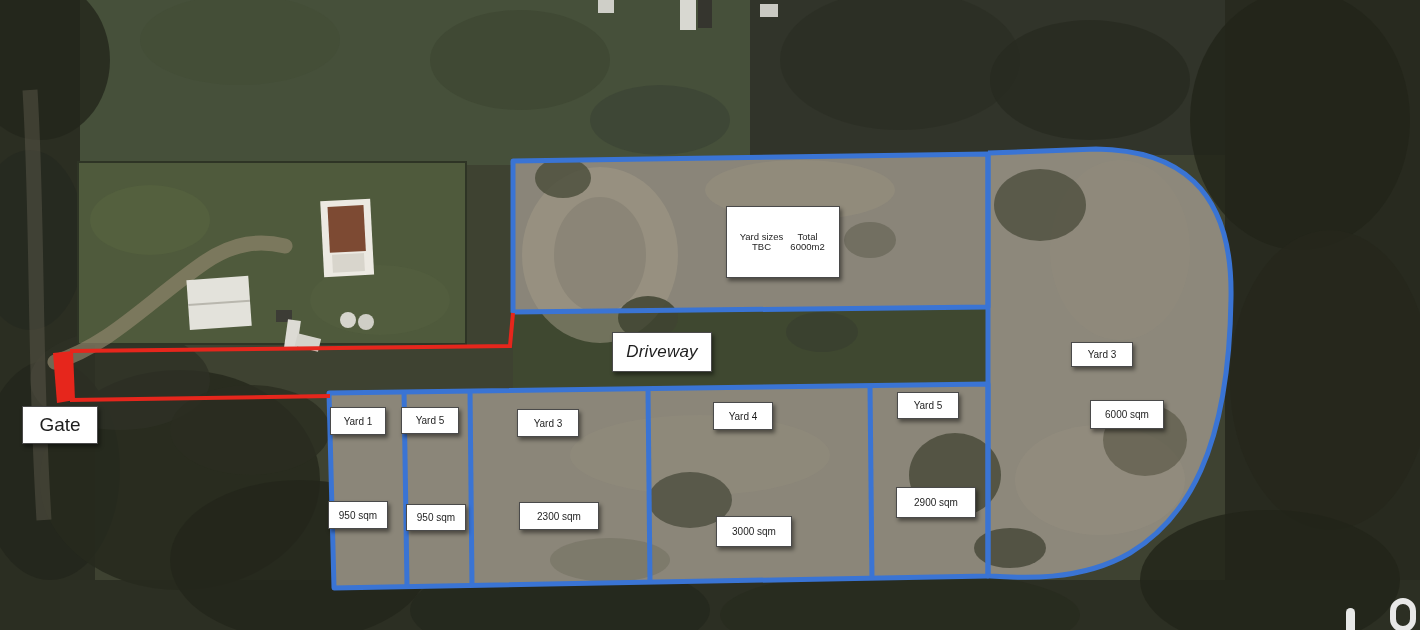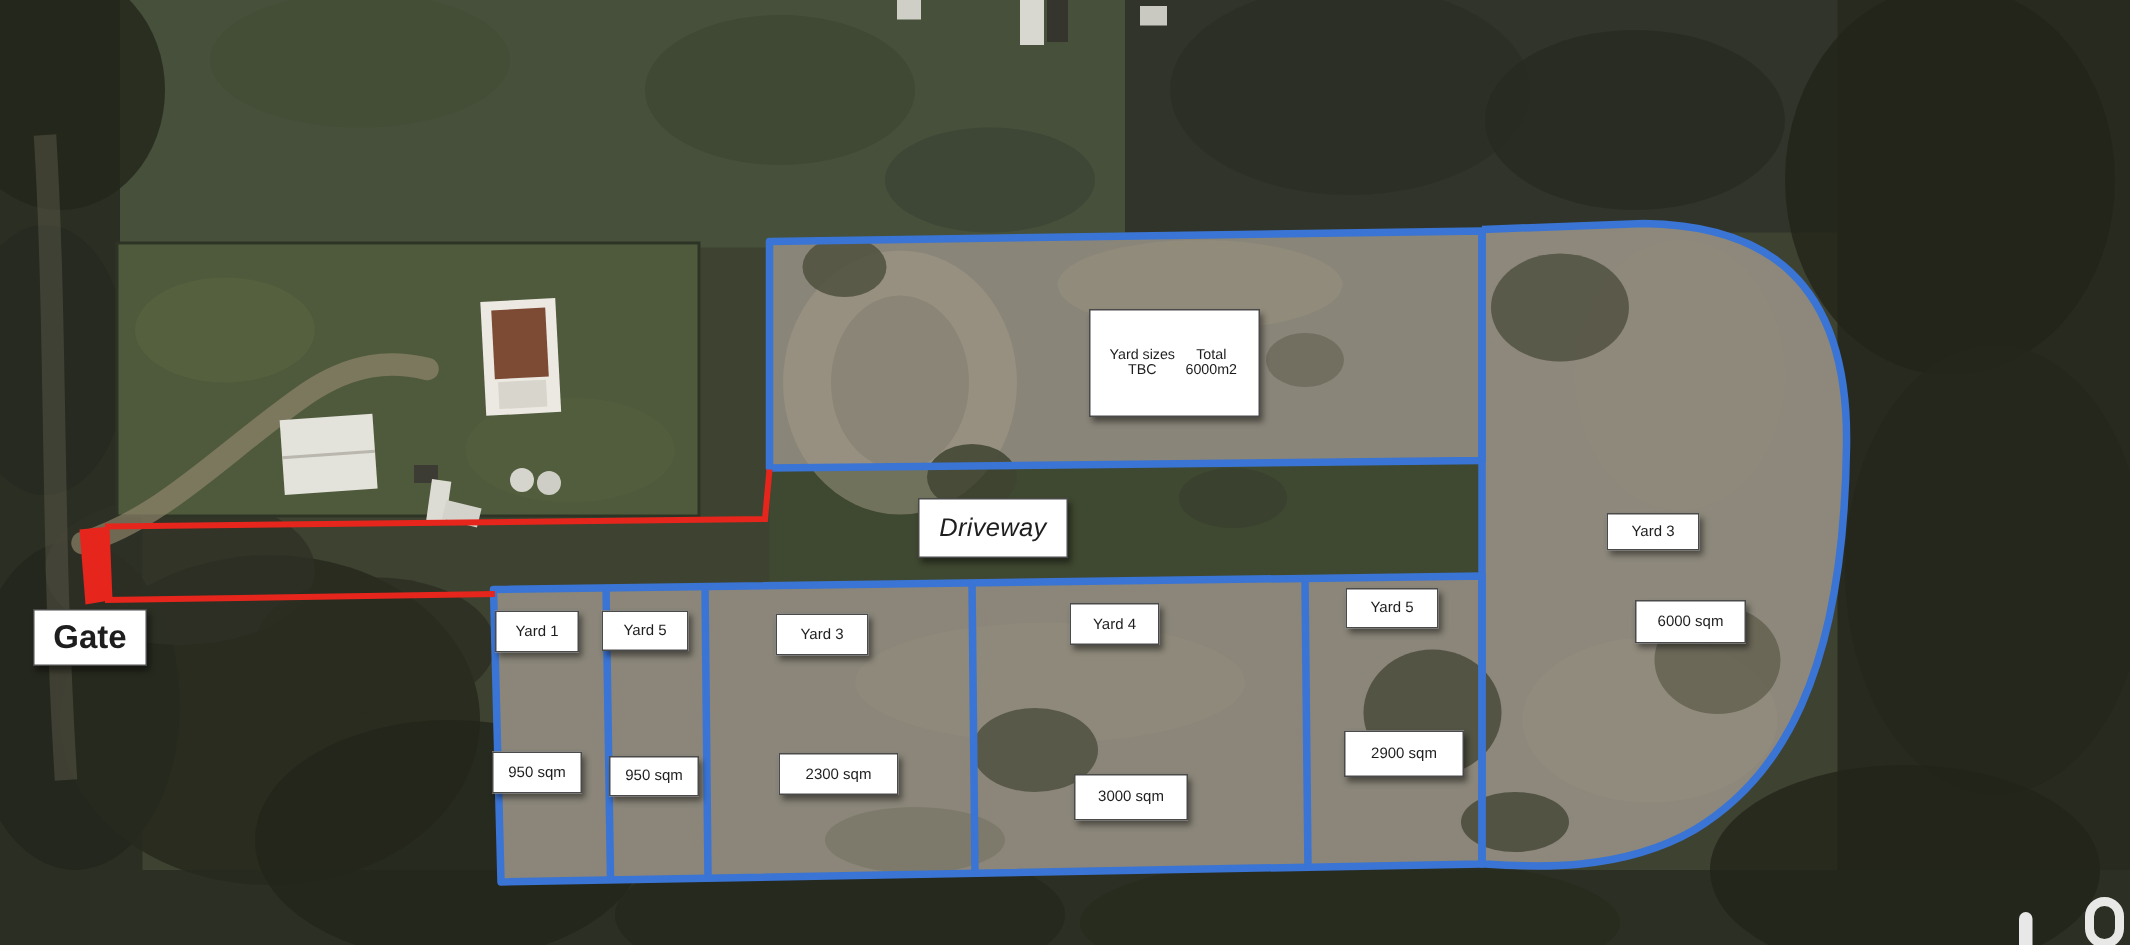--- a/index.html
+++ b/index.html
@@ -10,21 +10,21 @@
   #scene{position:absolute;left:0;top:0;}
   .label-box{
     position:absolute;background:#ffffff;border:1px solid #4a4a4a;
     box-shadow:2px 3px 4px rgba(0,0,0,.45);
     display:flex;align-items:center;justify-content:center;
     color:#1e1e1e;text-align:center;line-height:1.1;
   }
   .label-small{font-size:10px;}
   .label-note{font-size:9.5px;flex-direction:row;justify-content:space-around;padding:4px 10px;}
   .label-driveway{font-size:17px;letter-spacing:.2px;font-style:italic;}
-  .label-gate{font-size:22px;font-weight:bold;}
+  .label-gate{font-size:19px;}
   .map-controls{position:absolute;left:1338px;top:596px;width:82px;height:34px;}
   .person-glyph{
     position:absolute;left:8px;top:12px;width:9px;height:30px;border-radius:5px;
     background:#f2f2f2;opacity:.95;
   }
   .ring-glyph{
     position:absolute;left:52px;top:2px;width:26px;height:34px;border-radius:13px;
     border:6px solid #f2f2f2;box-sizing:border-box;opacity:.95;background:transparent;
   }
 </style>

